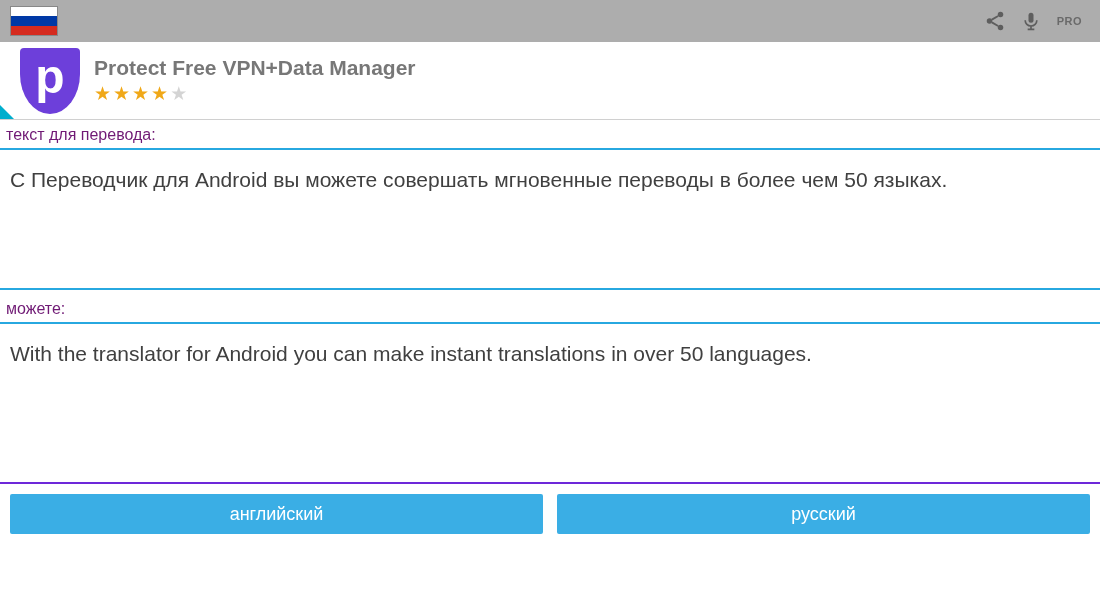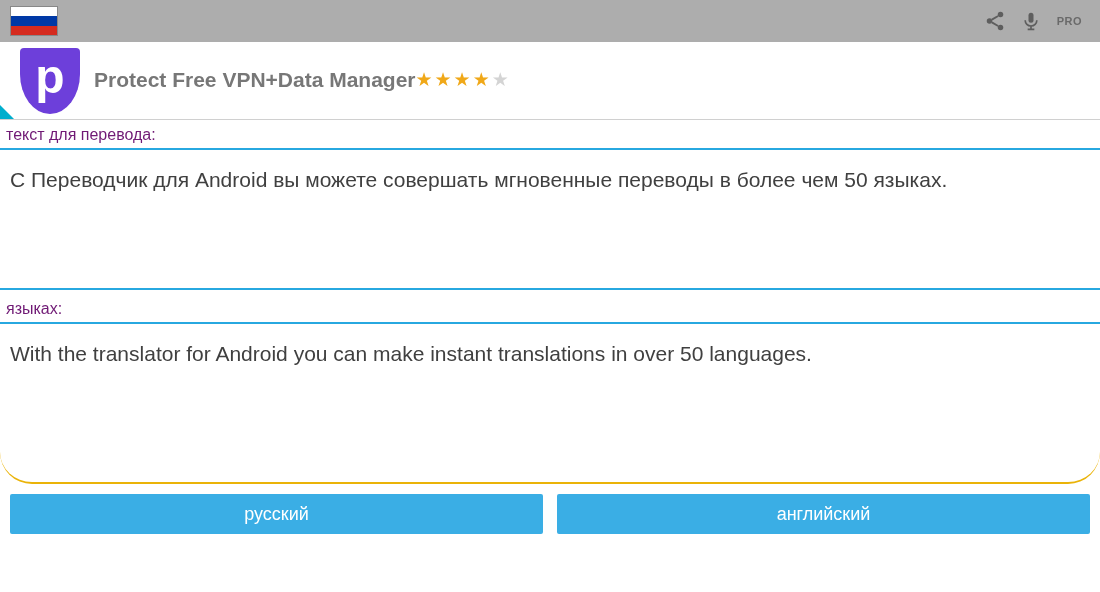--- a/index.html
+++ b/index.html
@@ -61,21 +61,21 @@
   }
   .ad-icon span {
     color: #ffffff;
     font-size: 48px;
     font-weight: bold;
     font-family: Arial, sans-serif;
     line-height: 1;
     position: relative;
     top: -4px;
   }
-  .ad-text { display: flex; flex-direction: row; }
+  .ad-text { display: flex; flex-direction: column; }
   .ad-title {
     font-size: 21px;
     font-weight: bold;
     color: #777777;
     margin-bottom: 2px;
   }
   .ad-stars {
     color: #f0a818;
     font-size: 19px;
     letter-spacing: 2px;
@@ -124,22 +124,21 @@
     resize: none;
     font-family: inherit;
     line-height: 1.35;
   }
   .output-area {
     width: 100%;
     min-height: 160px;
     padding: 18px 10px 7px 10px;
     font-size: 21px;
     color: #404040;
-    border-bottom: 2px solid #eab308;
-    border-radius: 32px;
+    border-bottom: 2px solid #6d28d9;
   }
 
   .lang-row {
     display: flex;
     gap: 14px;
     padding: 10px 10px 12px 10px;
   }
   .lang-btn {
     flex: 1;
     height: 40px;
@@ -191,23 +190,23 @@
     <div class="ad-title">Protect Free VPN+Data Manager</div>
     <div class="ad-stars">★★★★<span class="dim">★</span></div>
   </div>
 </div>
 
 
 <div class="section-label">текст для перевода:</div>
 <textarea class="text-area" style="">С Переводчик для Android вы можете совершать мгновенные переводы в более чем 50 языках.</textarea>
 
 
-<div class="section-label">языках:</div>
+<div class="section-label">можете:</div>
 <div class="output-area">With the translator for Android you can make instant translations in over 50 languages.</div>
 
 
 <div class="lang-row">
+  <button class="lang-btn">английский</button>
   <button class="lang-btn">русский</button>
-  <button class="lang-btn">английский</button>
 </div>
 
 
 
 
 </body></html>

